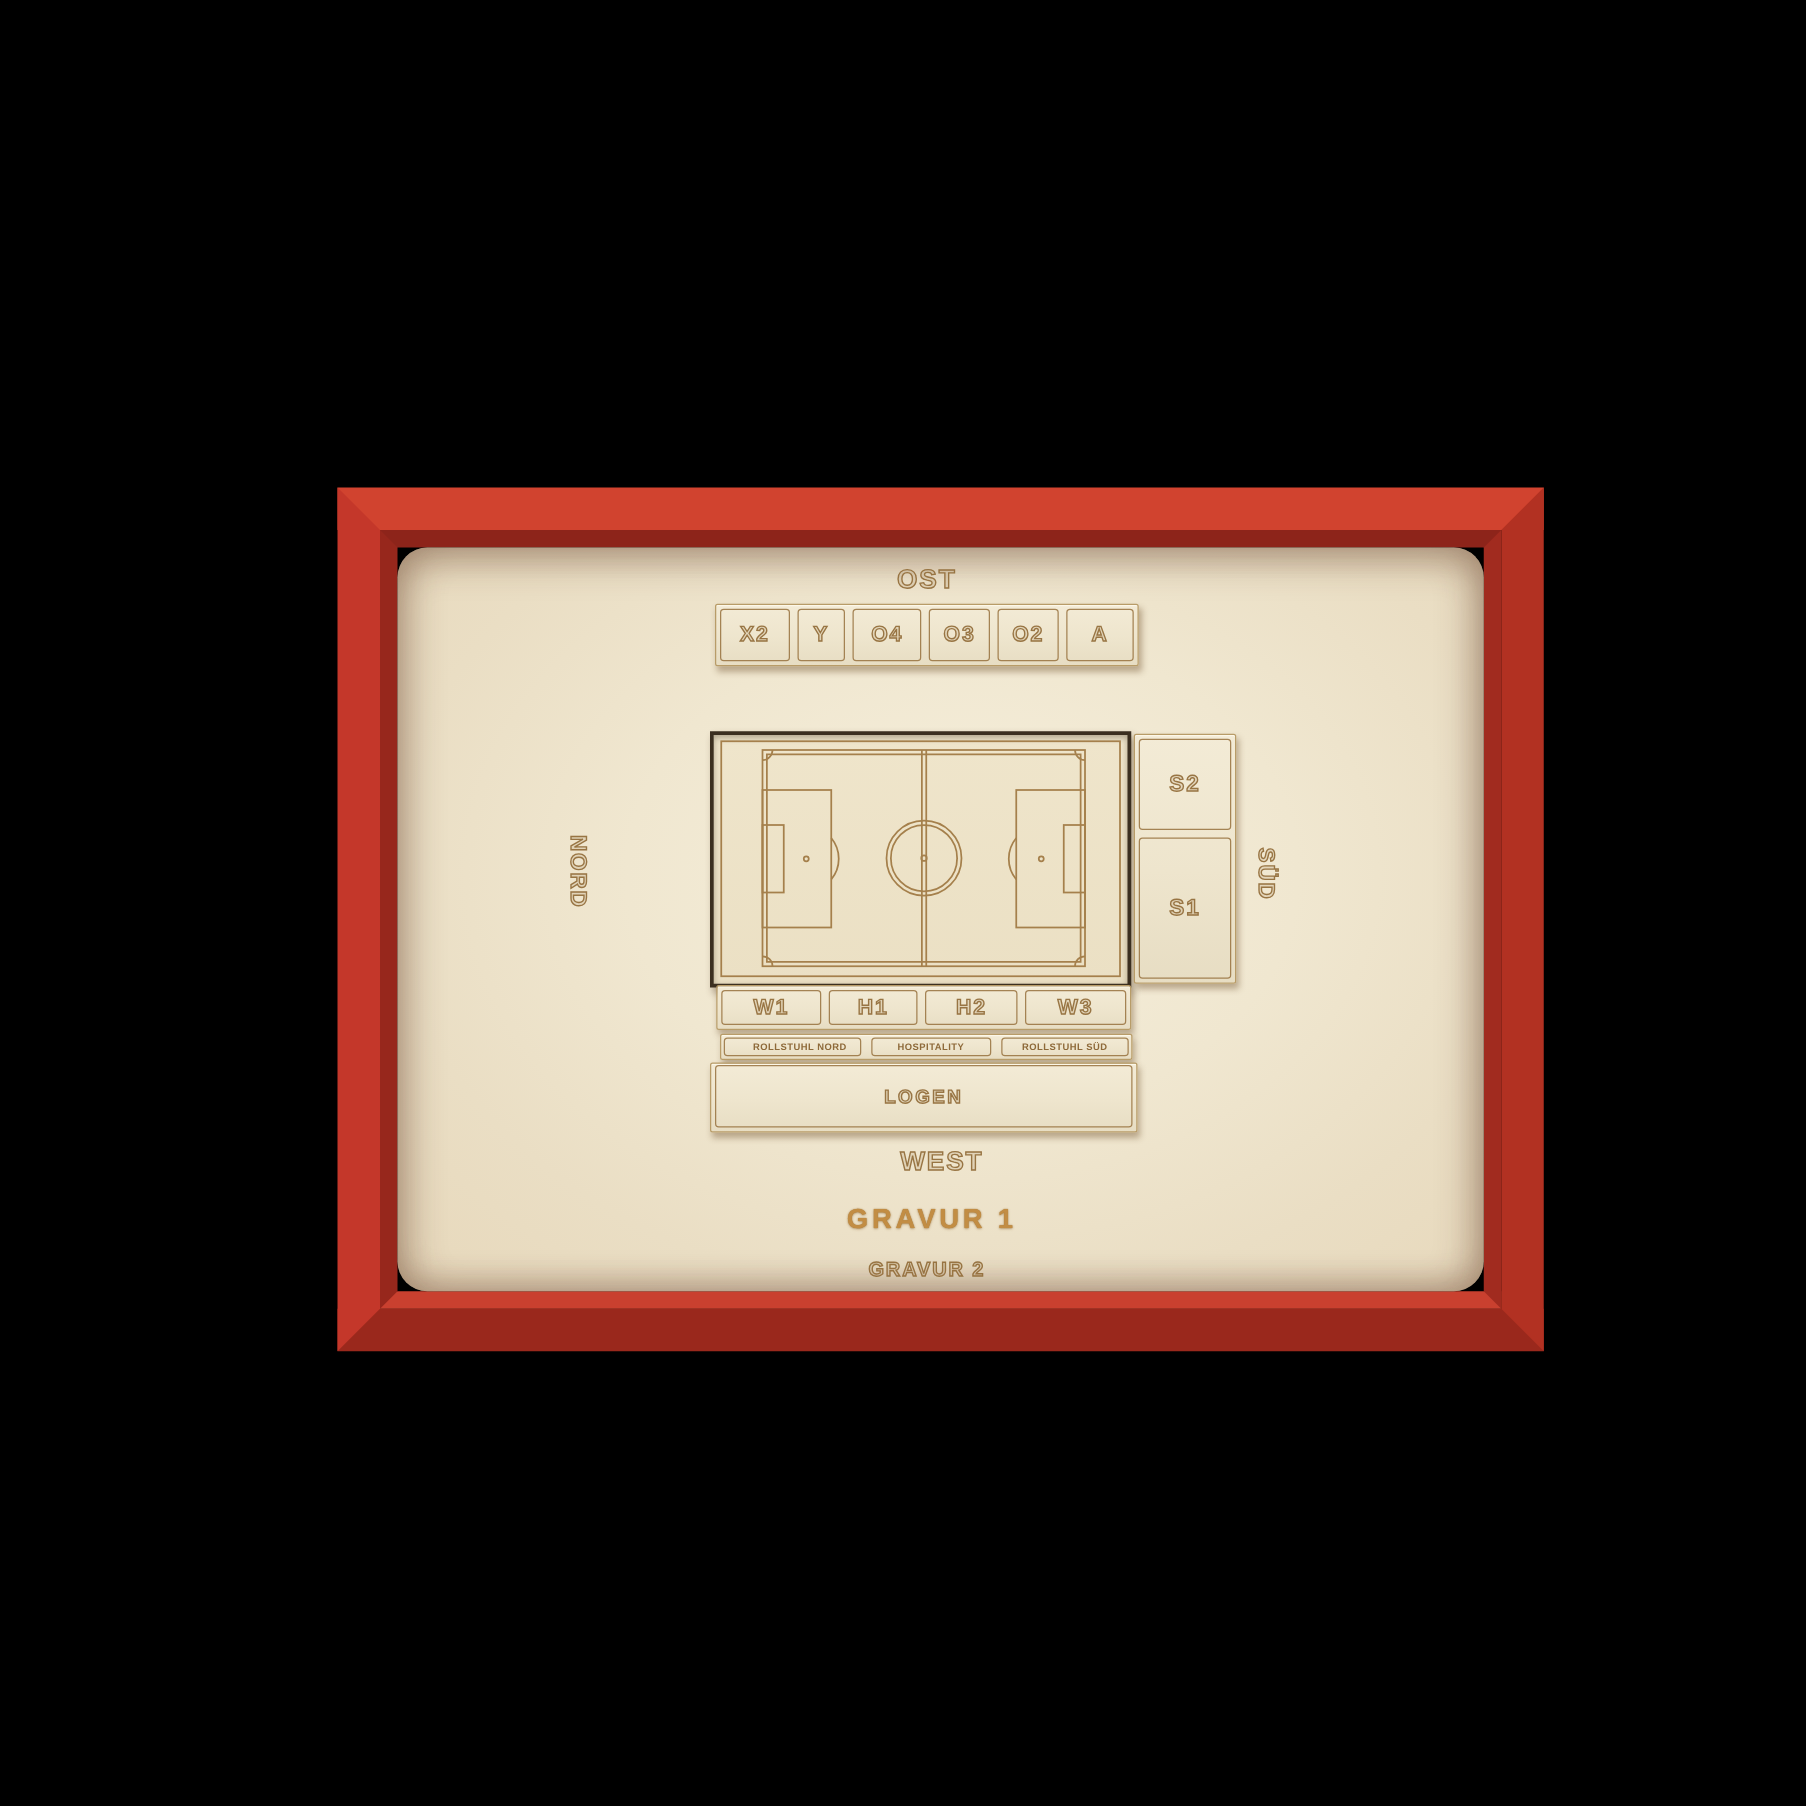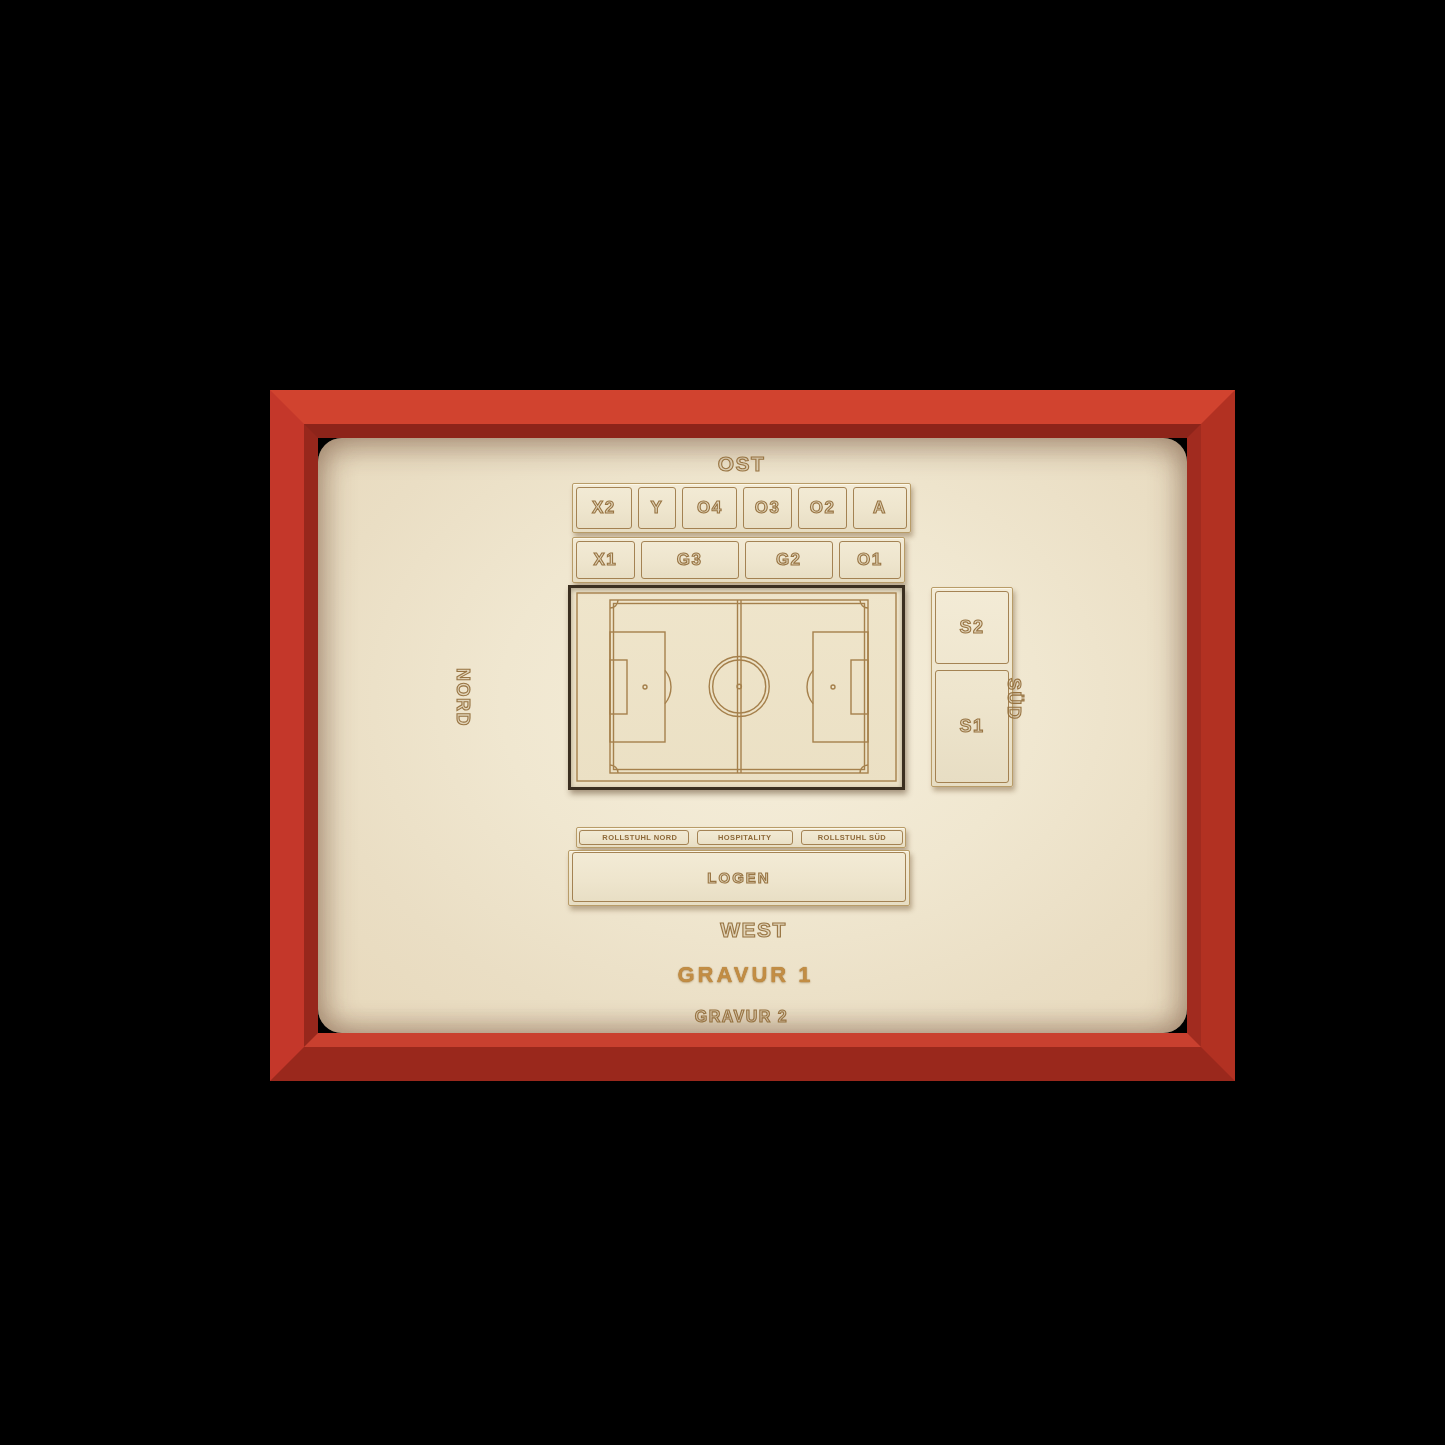--- a/index.html
+++ b/index.html
@@ -121,26 +121,20 @@
 
           <div class="plank" style="left:254px;top:45px;width:339px;height:50px;">
             <div class="cell eng s17" style="--f:63">X2</div>
             <div class="cell eng s17" style="--f:43">Y</div>
             <div class="cell eng s17" style="--f:62">O4</div>
             <div class="cell eng s17" style="--f:55">O3</div>
             <div class="cell eng s17" style="--f:55">O2</div>
             <div class="cell eng s17" style="--f:61">A</div>
           </div>
 
-          <div class="plank" style="left:254px;top:99px;width:333px;height:46px;">
-            <div class="cell eng s17" style="--f:63">X1</div>
-            <div class="cell eng s17" style="--f:107">G3</div>
-            <div class="cell eng s17" style="--f:96">G2</div>
-            <div class="cell eng s17" style="--f:67">O1</div>
-          </div>
 
           <div class="dirlabel vert eng s18" style="left:131px;top:194px;width:26px;height:130px;">NORD</div>
 
 
           <div class="pitch-plate">
             <div class="pitch-surface">
               <svg width="331" height="199" viewBox="0 0 331 199" fill="none" stroke="#a5804c" stroke-width="1.4">
 
                 <rect x="6" y="5" width="319" height="188"></rect>
 
@@ -165,27 +159,33 @@
                 <path d="M242 82.4 A26 26 0 0 0 242 115.6"></path>
 
                 <path d="M39 20 A8 8 0 0 0 47 12"></path>
                 <path d="M289 12 A8 8 0 0 0 297 20"></path>
                 <path d="M297 177 A8 8 0 0 0 289 185"></path>
                 <path d="M47 185 A8 8 0 0 0 39 177"></path>
               </svg>
             </div>
           </div>
 
-          <div class="plank col" style="left:589px;top:149px;width:82px;height:200px;margin-left:24px;">
+          <div class="plank col" style="left:589px;top:149px;width:82px;height:200px;">
             <div class="cell eng s18" style="--f:78">S2</div>
             <div class="cell eng s18" style="--f:122">S1</div>
           </div>
 
           <div class="dirlabel vert eng s18" style="left:682px;top:196px;width:26px;height:130px;">SÜD</div>
 
+          <div class="plank" style="left:255px;top:350px;width:332px;height:36px;">
+            <div class="cell eng s17" style="--f:87">W1</div>
+            <div class="cell eng s17" style="--f:77">H1</div>
+            <div class="cell eng s17" style="--f:80">H2</div>
+            <div class="cell eng s17" style="--f:88">W3</div>
+          </div>
 
           <div class="plank" style="left:258px;top:389px;width:330px;height:21px;gap:4px;">
             <div class="cell solidTiny" style="--f:105;margin:2px;padding-left:12px;">ROLLSTUHL NORD</div>
             <div class="cell solidTiny" style="--f:103;margin:2px;">HOSPITALITY</div>
             <div class="cell solidTiny" style="--f:110;margin:2px;">ROLLSTUHL SÜD</div>
           </div>
 
           <div class="plank col" style="left:250px;top:412px;width:342px;height:56px;">
             <div style="display:flex;flex:20;">
               <div class="cell eng s15" style="margin:1px 3px 3px 3px;">LOGEN</div>

